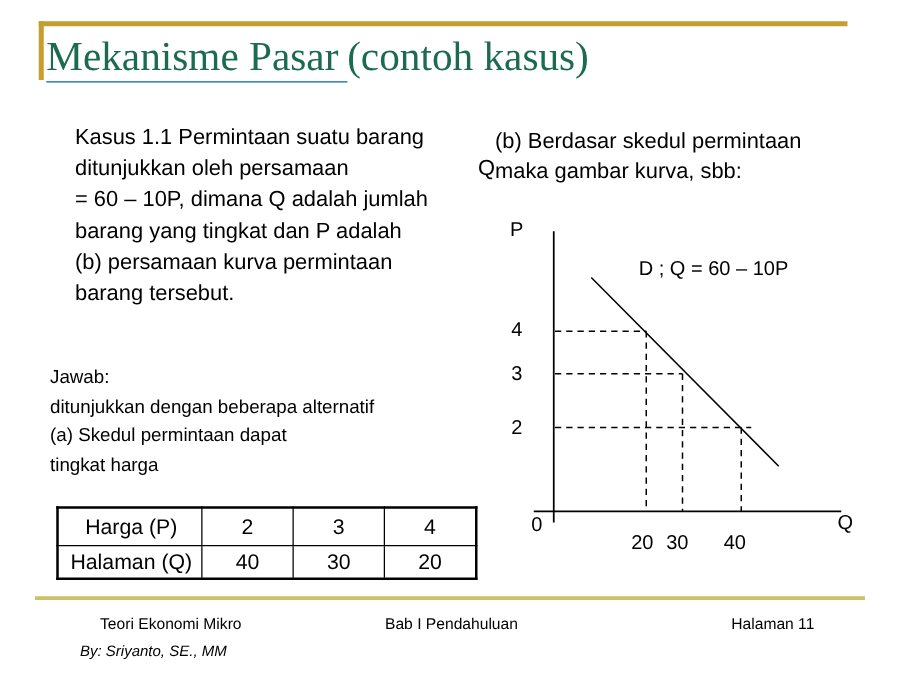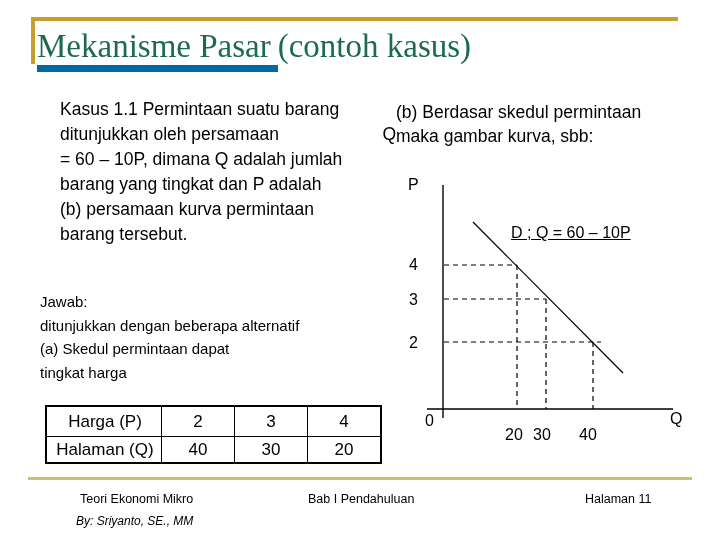--- a/index.html
+++ b/index.html
@@ -13,54 +13,54 @@
   }
   
   .border-top{position:absolute;left:31px;top:17px;width:647px;height:4px;background:#C49F2F;}
   .border-left{position:absolute;left:31px;top:17px;width:4px;height:47px;background:#C49F2F;}
   
   .title{
     position:absolute;left:37px;top:28px;
     font-family:"Liberation Serif", serif;
     font-size:33px;color:#1C6B51;white-space:nowrap;
   }
-  .title .u{border-bottom:7px solid #0369a1;padding-bottom:1px;padding-right:7px;}
+  .title .u{border-bottom:1px solid #0369a1;padding-bottom:1px;padding-right:7px;}
   
   .case-para{position:absolute;left:38px;top:97px;width:336px;font-size:17.5px;line-height:25px;margin-left:22px;}
   .jawab-para{position:absolute;left:40px;top:290px;width:340px;font-size:15px;line-height:23.5px;}
   .pjustify{display:flex;justify-content:space-between;}
   
   .sched-table{position:absolute;left:45px;top:405px;border-collapse:collapse;border:2.5px solid #000;}
   .sched-table td{border:1.5px solid #000;font-size:17px;padding:0 4px;}
   .sched-table tr:nth-child(1) td{height:29px;}
   .sched-table tr:nth-child(2) td{height:25px;}
   .sched-table td.lbl{width:104px;text-align:center;padding-left:6px;}
   .sched-table td.num{width:64px;text-align:center;}
   
   .right-para{position:absolute;left:396px;top:100px;width:300px;font-size:17.5px;line-height:24px;}
   
   .chart{position:absolute;left:388px;top:165px;width:300px;height:290px;}
   .chart svg{position:absolute;left:0;top:0;}
   .chart .lab{position:absolute;font-size:16px;white-space:nowrap;}
   .lab-p{left:20px;top:11px;font-size:17px;}
   .lab-q{left:282px;top:245px;font-size:17px;}
-  .lab-eq{left:123px;top:59px;font-size:17.5px;text-decoration:underline;}
+  .lab-eq{left:123px;top:42px;font-size:17.5px;}
   .lab-y4{left:21px;top:91px;}
   .lab-y3{left:21px;top:126px;}
   .lab-y2{left:21px;top:169px;}
   .lab-x0{left:37px;top:247px;}
   .lab-x20{left:117px;top:261px;}
   .lab-x30{left:145px;top:261px;}
   .lab-x40{left:191px;top:261px;}
   
   .footer-line{position:absolute;left:28px;top:477px;width:664px;height:3px;background:#CDC06A;}
   .f-course{position:absolute;left:80px;top:492px;font-size:12.5px;}
   .f-chapter{position:absolute;left:308px;top:492px;font-size:12.5px;}
   .f-page{position:absolute;left:585px;top:492px;font-size:12.5px;}
-  .f-author{position:absolute;left:76px;top:514px;font-size:12px;font-style:italic;}
+  .f-author{position:absolute;left:64px;top:514px;font-size:12px;font-style:italic;}
 </style>
 </head>
 <body>
 
 <div class="slide">
 
   <div class="border-top"></div>
   <div class="border-left"></div>
 
   <div class="title">

